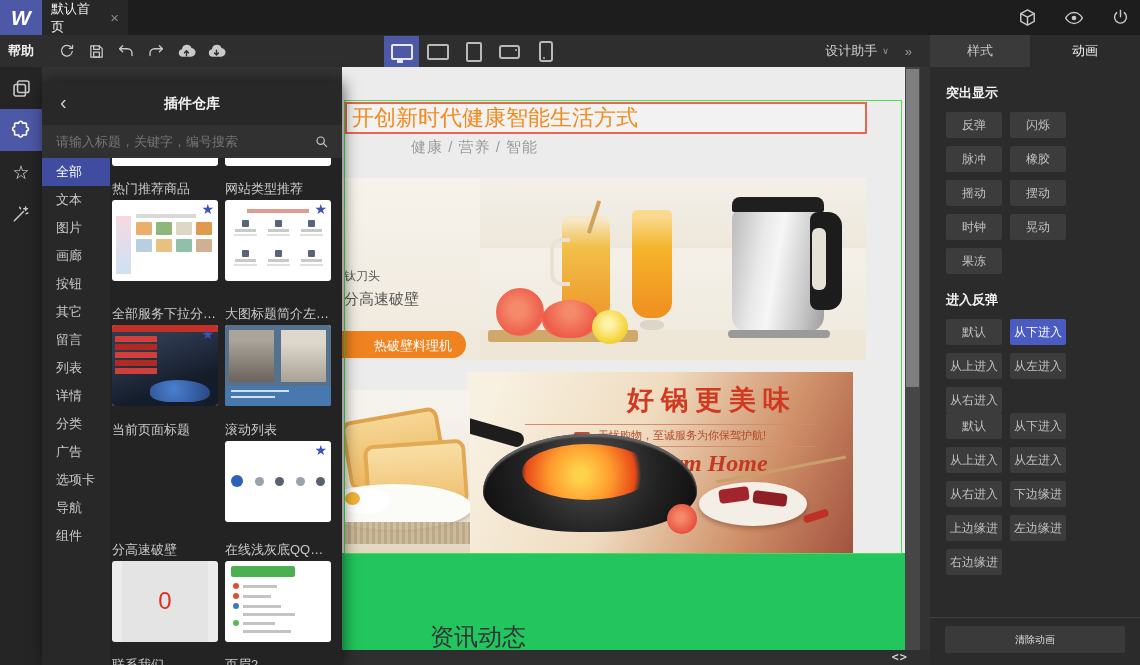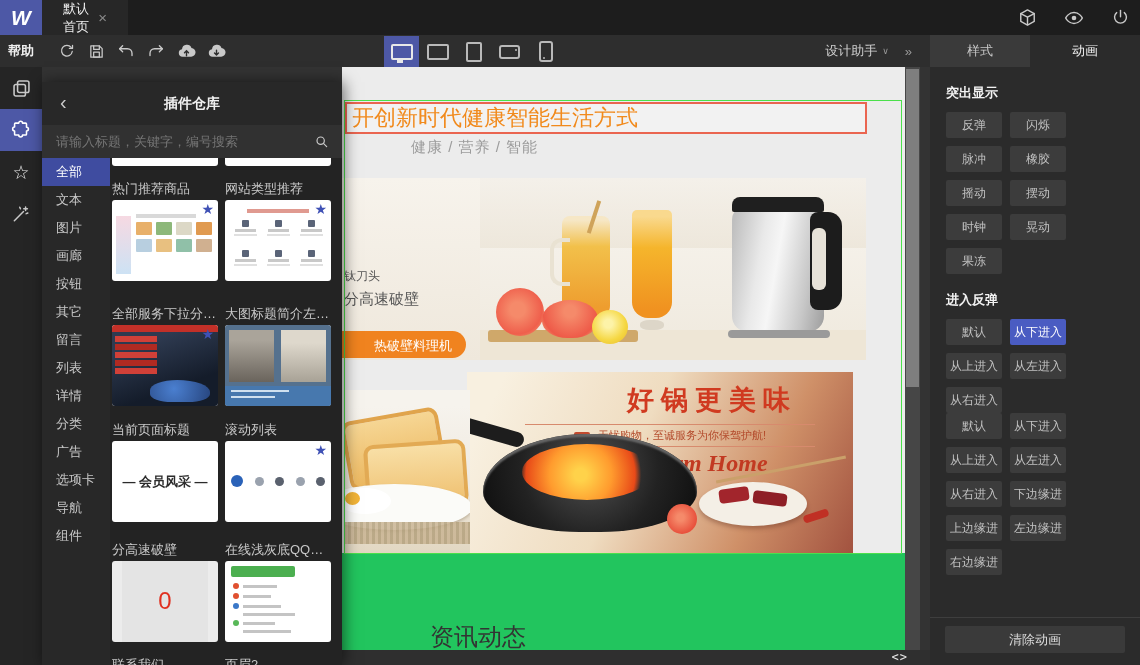--- a/index.html
+++ b/index.html
@@ -9,21 +9,21 @@
     -webkit-font-smoothing:antialiased;color:#ddd;
   }
   svg{display:block}
   .ico{stroke:#c9c9c9;fill:none;stroke-width:1.8;stroke-linecap:round;stroke-linejoin:round}
 
   
   .topbar{position:absolute;left:0;top:0;right:0;height:35px;background:#1d1d1d}
   .logo{position:absolute;left:0;top:0;width:42px;height:35px;background:#4d58a6;color:#fff;
         display:flex;align-items:center;justify-content:center;font-size:21px;font-weight:bold;font-style:italic}
   .tab{position:absolute;left:42px;top:0;width:86px;height:35px;background:#272727;box-sizing:border-box;
-       display:flex;align-items:center;padding:0 21px;font-size:13px;color:#efefef;gap:9px}
+       display:flex;align-items:center;padding:0 9px;font-size:13px;color:#efefef;gap:9px}
   .tab-close{color:#8a8a8a;font-size:15px;line-height:1}
   .topbar-icons{position:absolute;right:10px;top:0;height:35px;display:flex;align-items:center;gap:27px}
 
   
   .toolbar{position:absolute;left:0;top:35px;right:0;height:32px;background:#2e2e2e}
   .help{position:absolute;left:8px;top:0;height:32px;line-height:32px;font-size:13px;font-weight:bold;color:#f0f0f0}
   .tool-icons{position:absolute;left:55px;top:0;height:32px;display:flex;align-items:center;gap:8px}
   .tool-icons .tbtn{width:22px;height:24px;display:flex;align-items:center;justify-content:center}
   .dev-icons{position:absolute;left:384px;top:1px;height:31px;display:flex;gap:1px}
   .dev{width:35px;height:31px;display:flex;align-items:center;justify-content:center}
@@ -181,21 +181,21 @@
 
   
   .right-panel{position:absolute;left:930px;top:67px;width:210px;bottom:0;background:#2b2b2b;display:flex;flex-direction:column;z-index:5}
   .rp-body{flex:1;padding:0 16px;overflow:hidden}
   .sec-title{font-size:13px;font-weight:bold;color:#f2f2f2;margin:17px 0 10px}
   .btn-grid{display:flex;flex-wrap:wrap;gap:8px}
   .anim-btn{width:56px;height:26px;background:#3c3c3c;border:0;border-radius:2px;color:#c2c2c2;font-size:12px;
             font-family:inherit;cursor:pointer;padding:0}
   .anim-btn.active{background:#4a5cc2;color:#fff}
   .clear-area{flex:none;border-top:1px solid #3e3e3e;padding:8px 15px 12px}
-  .clear-btn{width:100%;height:27px;background:#3a3a3a;border:0;border-radius:2px;color:#ddd;font-size:13px;font-family:inherit;cursor:pointer}
+  .clear-btn{width:100%;height:27px;background:#3a3a3a;border:0;border-radius:2px;color:#ddd;font-size:10px;font-family:inherit;cursor:pointer}
 </style>
 </head>
 <body>
 
 <div class="topbar">
   <div class="logo">
       <span>W</span>
     </div>
   <div class="tab">
     <span>默认首页</span>
@@ -492,23 +492,20 @@
           <div class="pc3-ph1"></div>
           <div class="pc3-ph2"></div>
         <div class="pc3-band">
             <i></i>
             <i style="width:44px"></i>
           </div>
       </div>
 
       <div class="plabel" style="left:2px;top:263px">当前页面标题</div>
       <div class="plabel" style="left:115px;top:263px">滚动列表</div>
-      <div class="pcard" style="left:2px;top:283px">
-        <div class="pc4-text">— 会员风采 —</div>
-      </div>
       <div class="pcard" style="left:115px;top:283px">
         <span class="pstar">★</span>
         <div class="pc5-row">
             <i class="b"></i>
             <i></i>
             <i class="d"></i>
             <i></i>
             <i class="d"></i>
           </div>
       </div>

